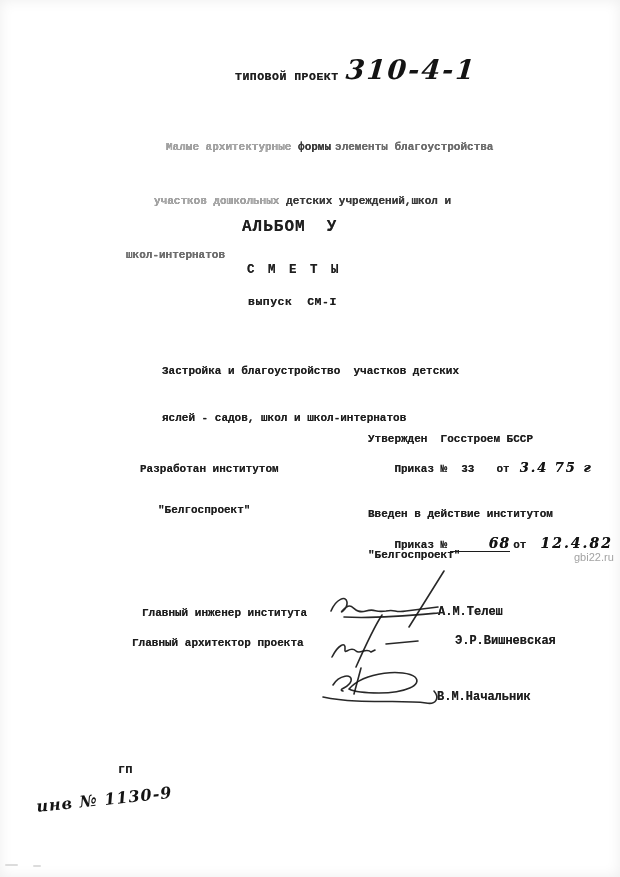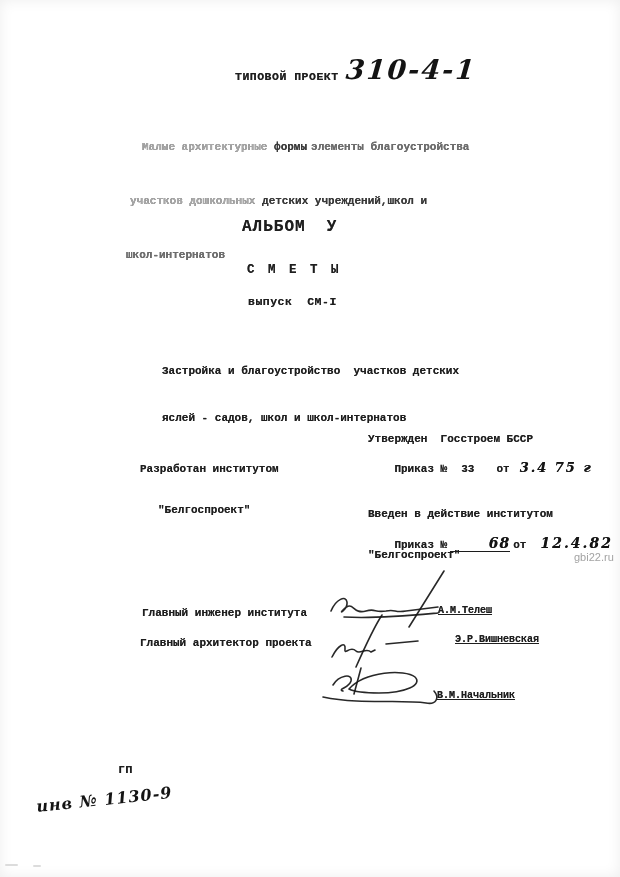--- a/index.html
+++ b/index.html
@@ -12,21 +12,21 @@
         color:#141414;white-space:pre;}
   .abs{position:absolute;}
 
   .hdr-label{left:235px;top:70px;font-size:11.5px;letter-spacing:0.5px;}
   .hdr-number{left:346px;top:54px;font-size:27px;letter-spacing:2px;transform:skewX(-5deg);}
 
   .intro{left:100px;top:102px;width:430px;font-size:11px;line-height:18px;filter:blur(0.55px);}
   .intro .ln1{padding-left:42px;}
   .intro .ln2{padding-left:30px;}
   .intro .ln3{padding-left:26px;}
-  .seg-faint{color:#a9a9a9;}
+  .seg-faint{color:#a9a9a9;margin-left:24px;}
   .seg-mid{color:#6e6e6e;}
   .seg-dark{color:#383838;}
   .gap{margin-left:4px;}
 
   .album-title{left:242px;top:218px;font-size:16px;letter-spacing:1px;text-align:right;}
   .album-section{left:247px;top:263px;font-size:12.5px;letter-spacing:3px;}
   .album-issue{left:248px;top:295px;font-size:11.5px;letter-spacing:0.5px;}
 
   .subject{left:162px;top:333px;font-size:11px;line-height:15.5px;}
 
@@ -43,24 +43,24 @@
   .order-underline{display:inline-block;width:60px;margin:0 3px;text-align:right;
                    border-bottom:1.6px solid #1c1c1c;line-height:12px;}
   .app-o2 .num{font-size:14px;letter-spacing:1px;}
   .app-o2 .date{font-size:14px;margin-left:14px;letter-spacing:2px;}
 
   .watermark{left:574px;top:551px;font-size:11px;color:#a3a3a3;
              font-family:"Liberation Sans","DejaVu Sans",sans-serif;font-weight:400;}
 
   .sig-role{font-size:11px;line-height:14px;}
   .sig1-role{left:142px;top:606px;}
-  .sig2-role{left:140px;top:636px;}
+  .sig2-role{left:132px;top:636px;}
   .sig3-role{left:142px;top:682px;}
   .sig3-role .l2{padding-left:16px;}
-  .sig-name{font-size:10px;text-decoration:underline;}
+  .sig-name{font-size:12px;}
   .sig1-name{left:438px;top:605px;}
   .sig2-name{left:455px;top:634px;}
   .sig3-name{left:437px;top:690px;}
   .sig-svg{position:absolute;}
   .sig1-svg{left:316px;top:569px;}
   .sig2-svg{left:328px;top:613px;}
   .sig3-svg{left:321px;top:667px;}
   .sig-svg path{fill:none;stroke:#161616;stroke-width:1.6;stroke-linecap:round;opacity:0.92;}
 
   .footer-code{left:118px;top:763px;font-size:12px;text-align:right;}

